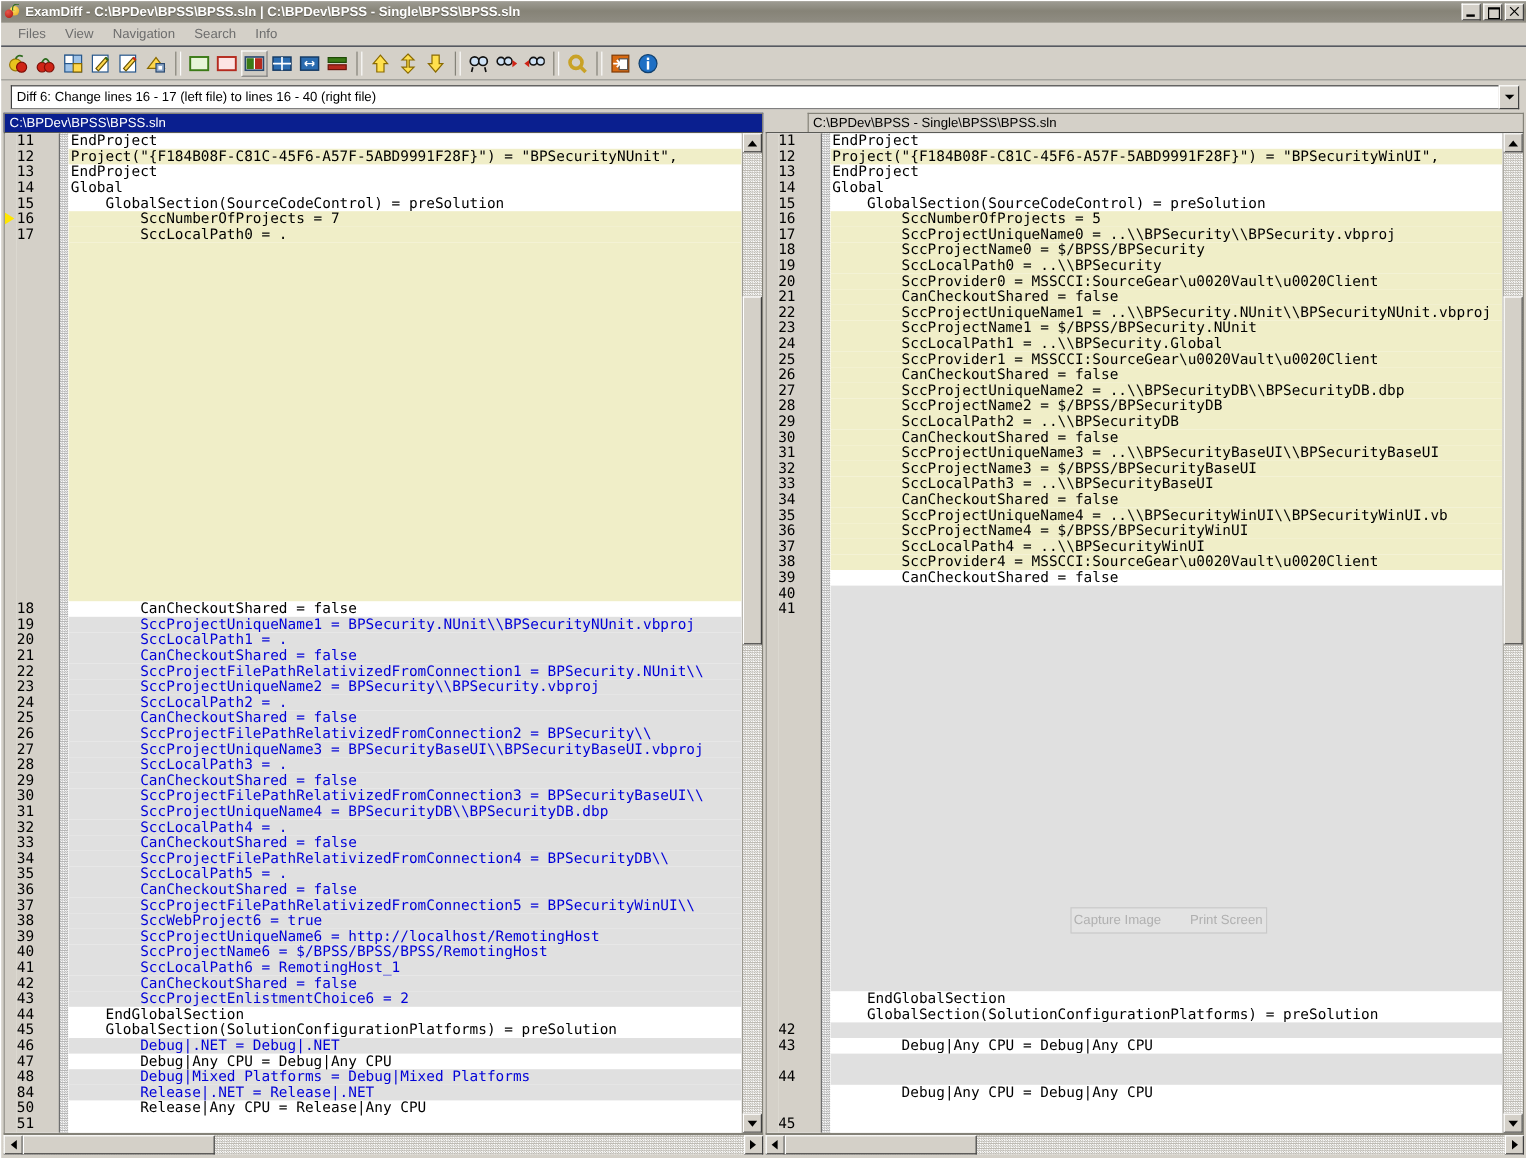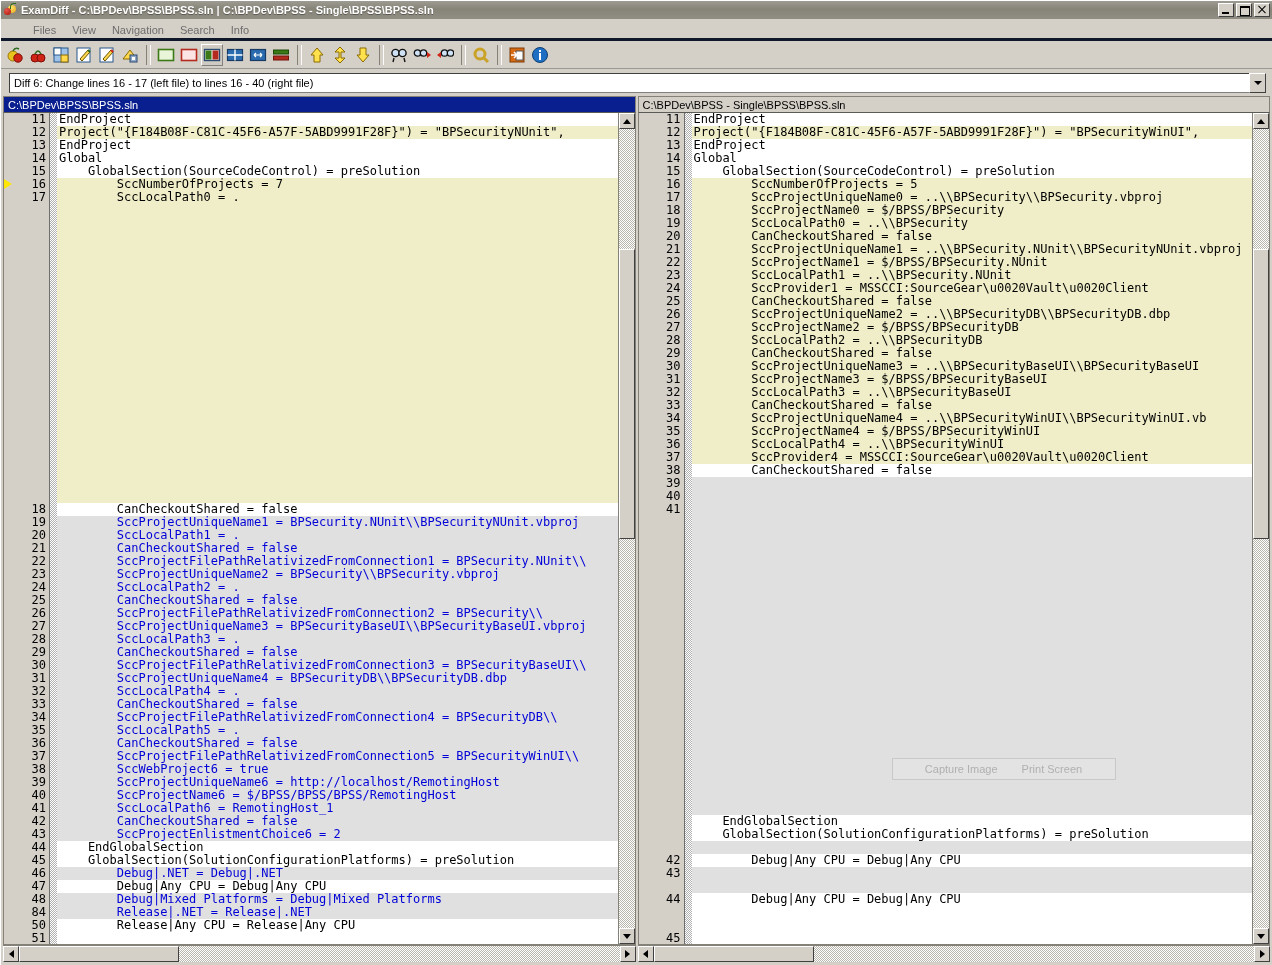--- a/index.html
+++ b/index.html
@@ -30,22 +30,22 @@
   .tb-btn{width:16px;height:14px;background:#d4d0c8;border:1px solid #fff;
      border-right-color:#404040;border-bottom-color:#404040;
      position:relative;box-sizing:border-box;}
   .tb-btn i{position:absolute;display:block;background:#000;}
   .tb-min i{left:3px;bottom:2px;width:7px;height:2px;}
   .tb-max i{left:3px;top:2px;width:8px;height:7px;background:transparent;border:1px solid #000;border-top-width:2px;}
   .tb-close i.a{left:2px;top:5px;width:10px;height:1px;transform:rotate(45deg);}
   .tb-close i.b{left:2px;top:5px;width:10px;height:1px;transform:rotate(-45deg);}
 
   
-  .menubar{height:19px;flex:0 0 19px;background:#d4d0c8;display:flex;align-items:flex-end;
-     padding-left:24px;border-bottom:3px solid #0f172a;}
+  .menubar{height:19px;flex:0 0 19px;background:#d4d0c8;display:flex;align-items:center;
+     padding-left:6px;border-bottom:1px solid #0f172a;}
   .menubar .mi{padding:2px 8px;font-size:11px;color:#6d6d6d;cursor:default;}
 
   
   .toolbar{height:27px;flex:0 0 27px;background:#d4d0c8;display:flex;align-items:center;
      padding-left:3px;border-bottom:1px solid #9a9a94;}
   .tbtn{width:22px;height:22px;margin-right:1px;position:relative;display:flex;
      align-items:center;justify-content:center;box-sizing:border-box;border:1px solid transparent;}
   .tbtn.sel{border:1px solid #fff;border-right-color:#808080;border-bottom-color:#808080;background:#cfcbc3;}
   .tsep{width:3px;height:20px;margin:0 4px;border-left:1px solid #848278;border-right:1px solid #fbfbfb;}
   .tbtn svg{display:block;}
@@ -62,28 +62,28 @@
   .diffbar .drop .arw{width:0;height:0;border-left:4px solid transparent;border-right:4px solid transparent;
      border-top:4px solid #000;}
 
   
   .panes{flex:1;display:flex;min-height:0;padding:0 2px 2px 2px;box-sizing:border-box;gap:2px;border-radius:13px;}
   .pane{flex:1;display:flex;flex-direction:column;min-width:0;}
   .pane-hdr{height:16px;flex:0 0 16px;font-size:11px;display:flex;align-items:center;
      padding-left:4px;box-sizing:border-box;white-space:nowrap;overflow:hidden;
      border:1px solid #848278;border-bottom:0;}
   .pane-hdr.active{background:#0a1f8f;color:#fff;}
-  .pane-hdr.inactive{background:#d4d0c8;color:#000;}
+  .pane-hdr.inactive{background:#d4d0c8;color:#000;margin-left:35px;}
   .pane-body{flex:1;display:flex;min-height:0;border:1px solid #848278;border-top:1px solid #5a5a56;
      background:#fff;box-sizing:border-box;position:relative;overflow:hidden;}
 
   .marker-col{width:10px;flex:0 0 10px;background:#d4d0c8;position:relative;}
   .marker-col .mk{position:absolute;left:0px;width:0;height:0;
      border-top:5px solid transparent;border-bottom:5px solid transparent;border-left:8px solid #ffe600;}
-  .gutter{width:36px;flex:0 0 36px;background:#d4d0c8;text-align:right;
+  .gutter{width:36px;flex:0 0 36px;background:#d4d0c8;
      font-family:"DejaVu Sans Mono","Liberation Mono",monospace;font-size:12px;color:#000;
      padding-right:3px;box-sizing:border-box;border-right:1px solid #6f6f6f;overflow:hidden;}
   .gutter .ln{height:13px;line-height:13px;}
   .change-strip{width:7px;flex:0 0 7px;
      background:repeating-conic-gradient(#ffffff 0% 25%, #b0b0b0 0% 50%) 0 0/2px 2px;}
   .code{flex:1;min-width:0;overflow:hidden;position:relative;background:#fff;}
   .code .row{height:13px;line-height:13px;white-space:pre;
      font-family:"DejaVu Sans Mono","Liberation Mono",monospace;font-size:12px;color:#000;
      padding-left:2px;box-sizing:border-box;}
   .code .row.del{color:#0000d8;background:#e0e0e0;}
@@ -467,37 +467,38 @@
             <div style="height: 338px;"></div>
             <div class="ln">42</div>
             <div class="ln">43</div>
             <div style="height: 13px;"></div>
             <div class="ln">44</div>
             <div style="height: 26px;"></div>
             <div class="ln">45</div>
           </div>
         <div class="change-strip"></div>
         <div class="code" id="right-code">
-          <div class="ghost" id="ghost" style="left: 200px; top: 645px; width: 224px; height: 22px;">
+          <div class="ghost" id="ghost" style="left: 200px; top: 645px; width: 164px; height: 22px;">
             <span>Capture Image</span>
             <span>Print Screen</span>
           </div>
         <div class="row">EndProject</div>
             <div class="row hi">Project("{F184B08F-C81C-45F6-A57F-5ABD9991F28F}") = "BPSecurityWinUI",</div>
             <div class="row">EndProject</div>
             <div class="row">Global</div>
             <div class="row">    GlobalSection(SourceCodeControl) = preSolution</div>
             <div class="row chg">        SccNumberOfProjects = 5</div>
             <div class="row chg">        SccProjectUniqueName0 = ..\\BPSecurity\\BPSecurity.vbproj</div>
             <div class="row chg">        SccProjectName0 = $/BPSS/BPSecurity</div>
             <div class="row chg">        SccLocalPath0 = ..\\BPSecurity</div>
+            <div class="row chg">        SccProvider0 = MSSCCI:SourceGear\u0020Vault\u0020Client</div>
             <div class="row chg">        CanCheckoutShared = false</div>
             <div class="row chg">        SccProjectUniqueName1 = ..\\BPSecurity.NUnit\\BPSecurityNUnit.vbproj</div>
             <div class="row chg">        SccProjectName1 = $/BPSS/BPSecurity.NUnit</div>
-            <div class="row chg">        SccLocalPath1 = ..\\BPSecurity.NUnit</div>
+            <div class="row chg">        SccLocalPath1 = ..\\BPSecurity.Global</div>
             <div class="row chg">        SccProvider1 = MSSCCI:SourceGear\u0020Vault\u0020Client</div>
             <div class="row chg">        CanCheckoutShared = false</div>
             <div class="row chg">        SccProjectUniqueName2 = ..\\BPSecurityDB\\BPSecurityDB.dbp</div>
             <div class="row chg">        SccProjectName2 = $/BPSS/BPSecurityDB</div>
             <div class="row chg">        SccLocalPath2 = ..\\BPSecurityDB</div>
             <div class="row chg">        CanCheckoutShared = false</div>
             <div class="row chg">        SccProjectUniqueName3 = ..\\BPSecurityBaseUI\\BPSecurityBaseUI</div>
             <div class="row chg">        SccProjectName3 = $/BPSS/BPSecurityBaseUI</div>
             <div class="row chg">        SccLocalPath3 = ..\\BPSecurityBaseUI</div>
             <div class="row chg">        CanCheckoutShared = false</div>

